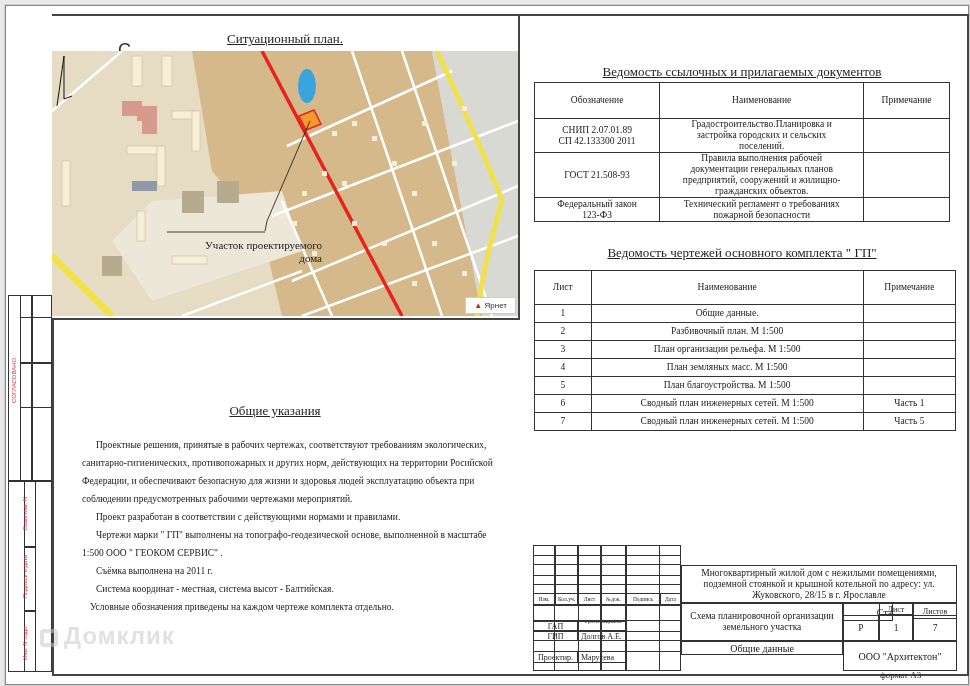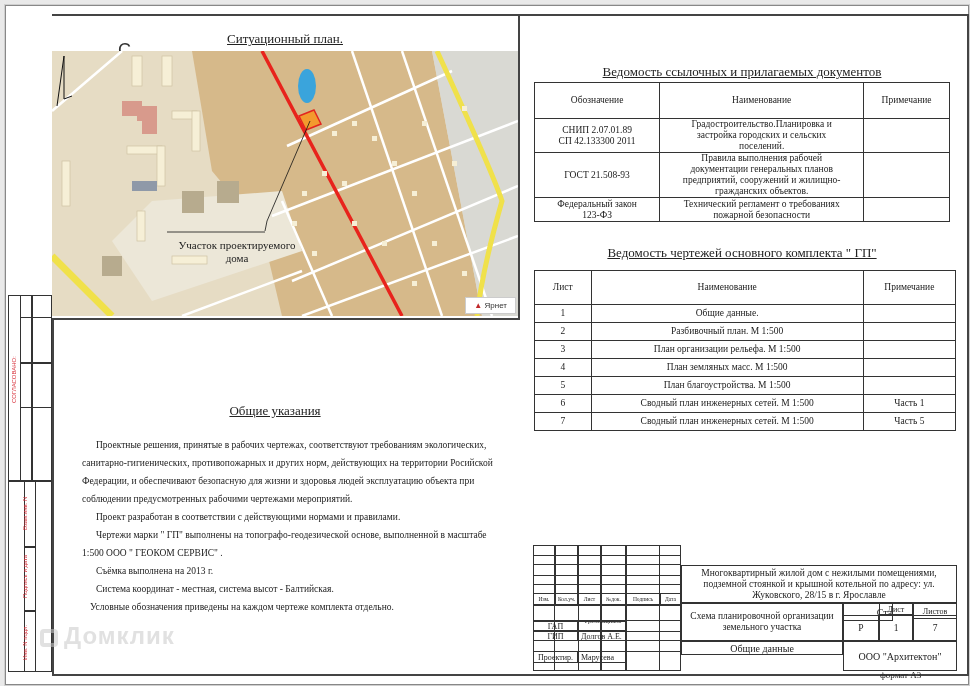--- a/index.html
+++ b/index.html
@@ -37,21 +37,21 @@
     .north {
       position: absolute; left: 66px; top: 24px; font-family: "Liberation Sans", sans-serif;
       font-size: 18px; color: #333;
     }
     .map {
       position: absolute; left: 0; top: 35px; width: 466px; height: 265px; overflow: hidden;
       background: #e6dcc4;
     }
     .map svg { position: absolute; left: 0; top: 0; }
     .map-label {
-      position: absolute; font-size: 11px; color: #222; text-align: center; line-height: 13px;
+      position: absolute; font-size: 11px; color: #222; text-align: right; line-height: 13px;
       background: rgba(230,220,196,0.0);
     }
     .map-logo {
       position: absolute; right: 2px; bottom: 2px; background: #fff; border: 1px solid #ccc;
       font-family: "Liberation Sans", sans-serif; font-size: 8px; padding: 3px 8px; color: #333;
     }
     .map-logo .arrow { color: #c0282a; }
     
     .section-title {
       position: absolute; font-size: 13px; text-decoration: underline; text-align: center;
@@ -277,21 +277,21 @@
         <td>Часть 5</td>
       </tr>
 </tbody>
   </table>
 
 <div class="notes-title">Общие указания</div>
 <div class="notes">
   <p class="ind">Проектные решения, принятые в рабочих чертежах, соответствуют требованиям экологических, санитарно-гигиенических, противопожарных и других норм, действующих на территории Росийской Федерации, и обеспечивают безопасную для жизни и здоровья людей эксплуатацию объекта при соблюдении предусмотренных рабочими чертежами мероприятий.</p>
   <p class="ind">Проект разработан в соответствии с действующими нормами и правилами.</p>
   <p class="ind">Чертежи марки " ГП" выполнены на топографо-геодезической основе, выполненной в масштабе 1:500  ООО " ГЕОКОМ СЕРВИС"  .</p>
-  <p class="ind">Съёмка выполнена на  2013 г.</p>
+  <p class="ind">Съёмка выполнена на  2011 г.</p>
   <p class="ind">Система координат -  местная, система высот -  Балтийская.</p>
   <p style="text-indent:8px;">Условные обозначения приведены на каждом чертеже комплекта  отдельно.</p>
 </div>
 
 <div class="tb">
 
   <div class="tb-cell" style="left:0;top:0;width:148px;height:126px;"></div>
   <div class="tb-cell" style="left:0;top:0;width:22px;height:126px;"></div>
   <div class="tb-cell" style="left:22px;top:0;width:23px;height:60px;"></div>
   <div class="tb-cell" style="left:45px;top:0;width:23px;height:126px;"></div>

